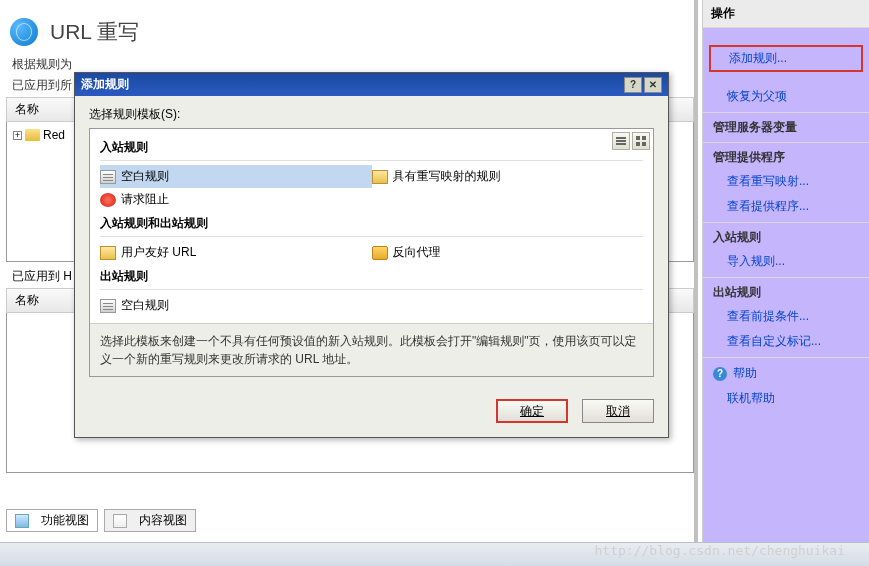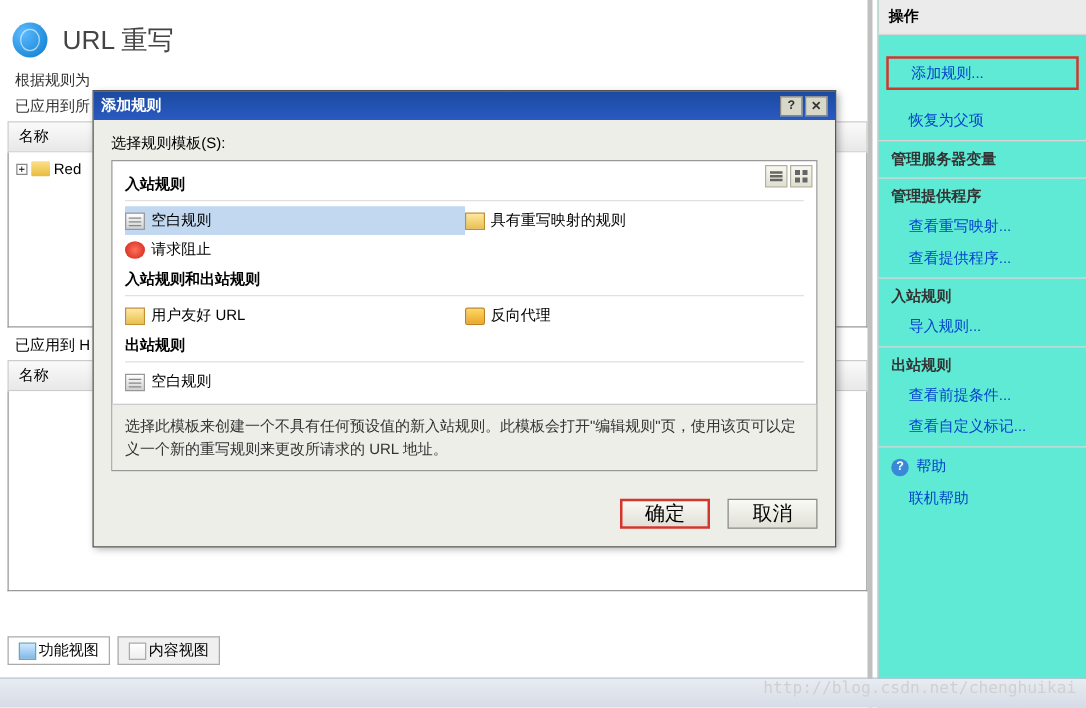--- a/index.html
+++ b/index.html
@@ -17,27 +17,27 @@
     .list-header { background: linear-gradient(#fafafa, #e8e8e8); border: 1px solid #ccc; margin: 0 0 0 6px; padding: 3px 8px; font-size: 12px; }
     .list-body { border: 1px solid #999; border-top: none; margin: 0 0 0 6px; height: 140px; background: #fff; padding: 4px 6px; }
     .list-body.short { height: 160px; }
     .tree-item { display: flex; align-items: center; gap: 3px; padding: 2px 0; }
     .tree-plus { width: 9px; height: 9px; border: 1px solid #888; display: inline-flex; align-items: center; justify-content: center; font-size: 9px; line-height: 1; }
     .folder-icon { width: 15px; height: 12px; background: linear-gradient(#fce08a, #e8bb3d); border-radius: 1px; }
     
     .applied-h { padding: 6px 0 3px 12px; }
     
     .bottom-tabs { position: absolute; bottom: 34px; left: 6px; display: flex; gap: 6px; }
-    .tab { border: 1px solid #aaa; padding: 2px 8px; display: flex; align-items: center; gap: 2px; background: #f0f0f0; cursor: pointer; }
+    .tab { border: 1px solid #aaa; padding: 2px 8px; display: flex; align-items: center; gap: 12px; background: #f0f0f0; cursor: pointer; }
     .tab.active { background: #fff; }
     .tab-icon { width: 14px; height: 14px; }
     .tab-icon.feat { background: linear-gradient(#d0e8ff, #80b8e8); border: 1px solid #6aa; }
     .tab-icon.cont { background: linear-gradient(#fff, #eee); border: 1px solid #aaa; }
     
-    .right-panel { position: absolute; right: 0; top: 0; width: 167px; height: 566px; background: #5eead4; border-left: 1px solid #ccc; }
+    .right-panel { position: absolute; right: 0; top: 0; width: 167px; height: 566px; background: #c4b5fd; border-left: 1px solid #ccc; }
     .panel-header { font-weight: bold; background: #ebebeb; padding: 5px 8px; border-bottom: 1px solid #d8d8d8; }
     .panel-section { padding: 5px 0; }
     .panel-section-title { font-weight: bold; padding: 3px 10px; color: #333; }
     .panel-link { color: #0645cc; padding: 4px 10px 4px 24px; cursor: pointer; display: block; }
     .panel-link.highlighted { border: 2px solid #d4362e; margin: 12px 6px; padding: 3px 6px 3px 18px; }
     .help-item { display: flex; align-items: center; gap: 6px; padding: 4px 10px; color: #0645cc; cursor: pointer; }
     .help-icon { width: 14px; height: 14px; border-radius: 50%; background: #3a88d8; color: #fff; display: flex; align-items: center; justify-content: center; font-size: 10px; font-weight: bold; }
     .panel-divider { border-top: 1px solid #d8d8d8; margin: 3px 0; }
     
     .dialog { position: absolute; left: 74px; top: 72px; width: 595px; background: #eeeee8; border: 1px solid #555; box-shadow: 2px 2px 6px rgba(0,0,0,0.3); }
@@ -60,24 +60,24 @@
     .rule-icon { width: 16px; height: 14px; display: inline-block; }
     .rule-icon.doc { background: linear-gradient(#fff, #d0d0d0); border: 1px solid #999; position: relative; }
     .rule-icon.doc::after { content:''; position:absolute; top:3px; left:2px; right:2px; height:1px; background:#888; box-shadow: 0 3px #888, 0 6px #888; }
     .rule-icon.edit { background: linear-gradient(#ffe8a0, #e8c050); border: 1px solid #c09030; }
     .rule-icon.stop { background: radial-gradient(circle, #ff7060, #d02010); border-radius: 50%; }
     .rule-icon.rev { background: linear-gradient(#ffd860, #e8a830); border: 1px solid #c08020; border-radius: 2px; }
     
     .description-box { background: #eeeee8; border-top: 1px solid #ccc; padding: 8px 10px; min-height: 52px; color: #333; line-height: 1.5; }
     
     .dialog-footer { display: flex; justify-content: flex-end; gap: 14px; padding: 10px 14px 14px; }
-    .dlg-btn { width: 72px; height: 24px; background: linear-gradient(#fafaf5, #e0e0d8); border: 1px solid #888; cursor: pointer; font-size: 16px; }
+    .dlg-btn { width: 72px; height: 24px; background: linear-gradient(#fafaf5, #e0e0d8); border: 1px solid #888; cursor: pointer; font-size: 12px; text-decoration: underline; }
     .dlg-btn.primary { border: 2.5px solid #d4362e; font-weight: normal; }
     
-    .watermark { position: absolute; right: 8px; bottom: 8px; color: #d0d0d0; font-size: 13px; font-family: monospace; }
+    .watermark { position: absolute; right: 24px; bottom: 8px; color: #d0d0d0; font-size: 13px; font-family: monospace; }
     .status-bar { position: absolute; bottom: 0; left: 0; right: 0; height: 24px; background: linear-gradient(#e8ecf2, #d6dce6); border-top: 1px solid #b8c0ce; }
   </style>
 </head>
 <body>
 
 <div class="main-area">
   <div class="header-section">
     <div class="globe-icon"></div>
     <div class="page-title">URL 重写</div>
   </div>

